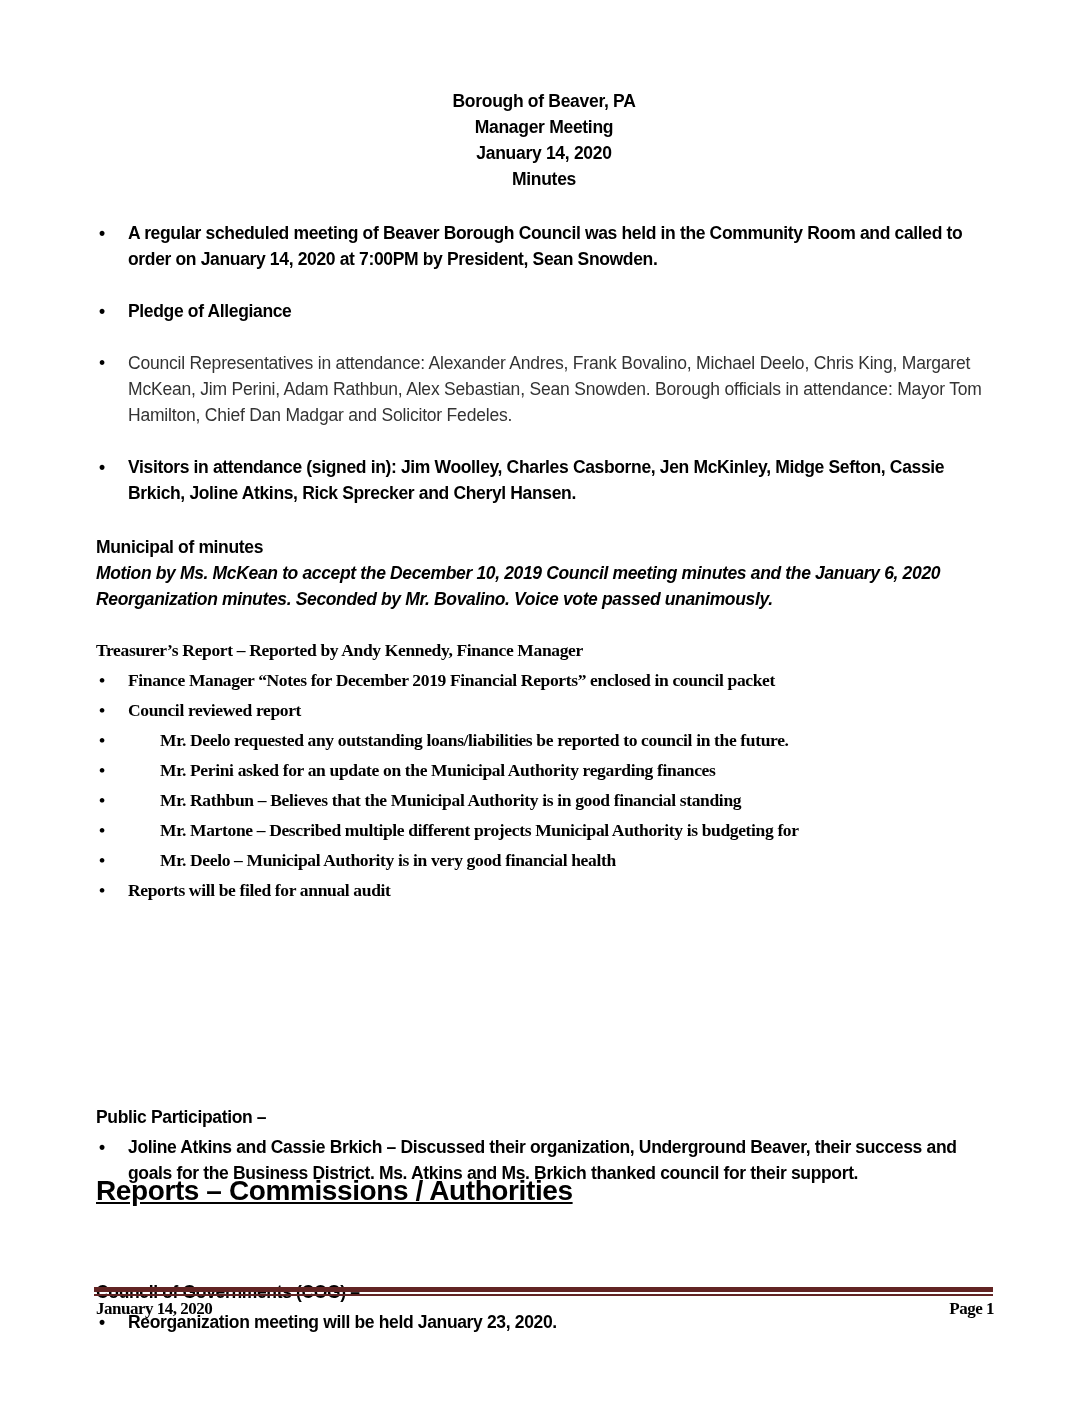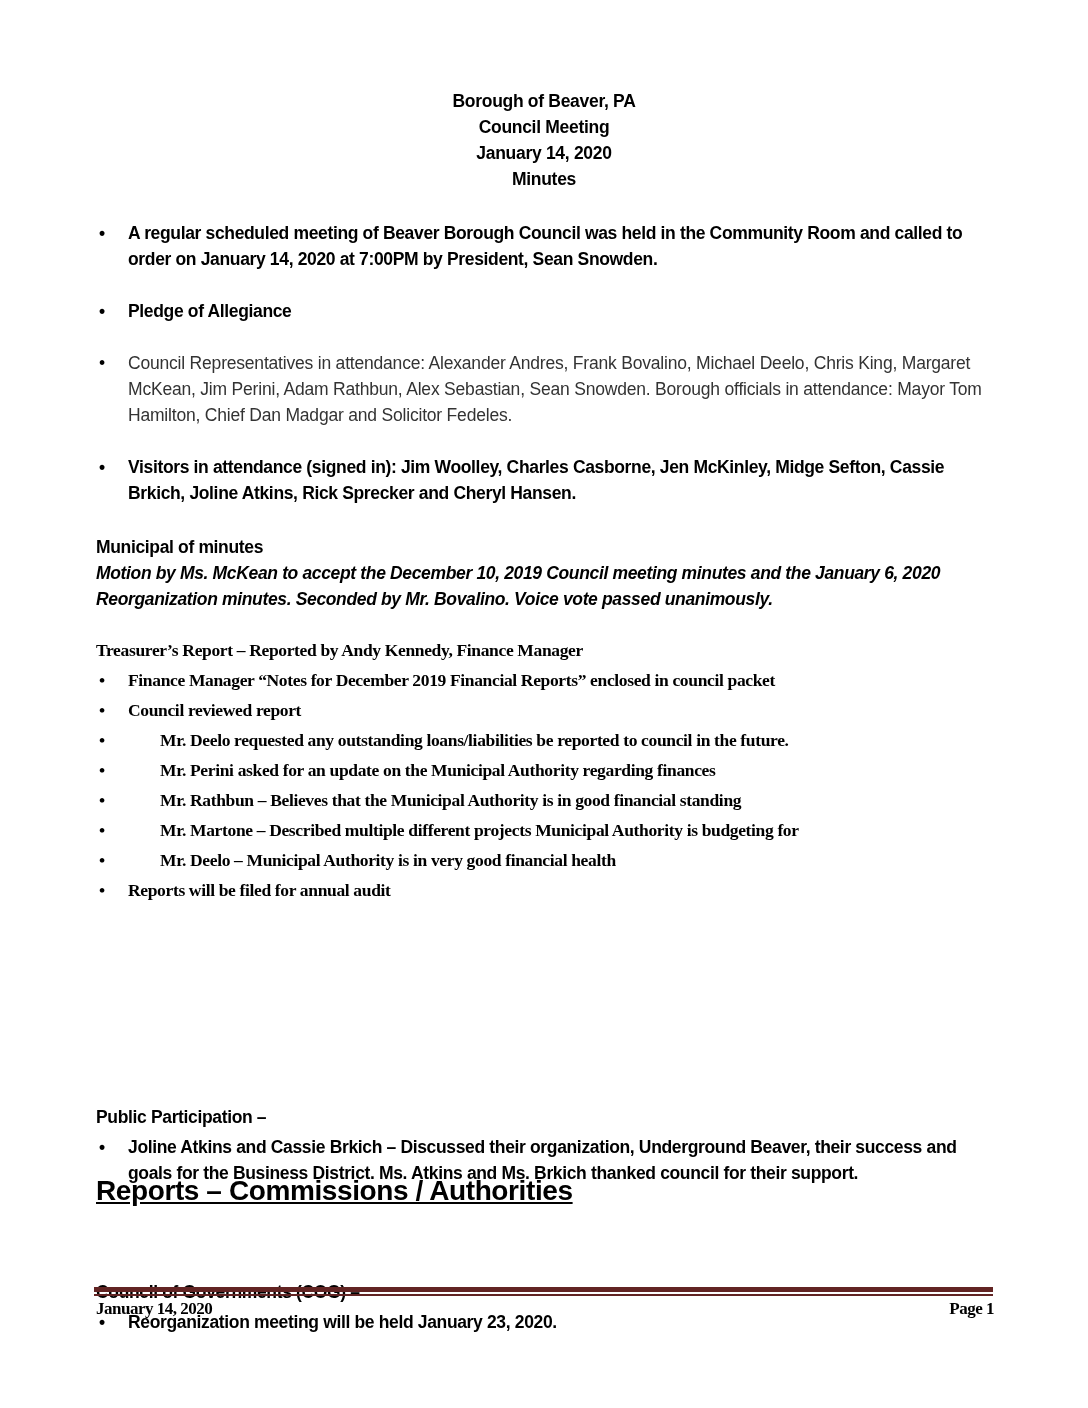--- a/index.html
+++ b/index.html
@@ -98,21 +98,21 @@
     .footer-left { left: 96px; }
     .footer-right { right: 94px; }
   </style>
 </head>
 <body>
 
 <div class="page">
 
   <div class="title-block">
     <div>Borough of Beaver, PA</div>
-    <div>Council Meeting</div>
+    <div>Manager Meeting</div>
     <div>January 14, 2020</div>
     <div>Minutes</div>
   </div>
 
   <div class="blk bold" style="top:220px;">
     <div class="bullet-row">
       <span class="dot">•</span>
       <span>A regular scheduled meeting of Beaver Borough Council was held in the Community Room and called to order on January 14, 2020 at 7:00PM by President, Sean Snowden.</span>
     </div>
   </div>

